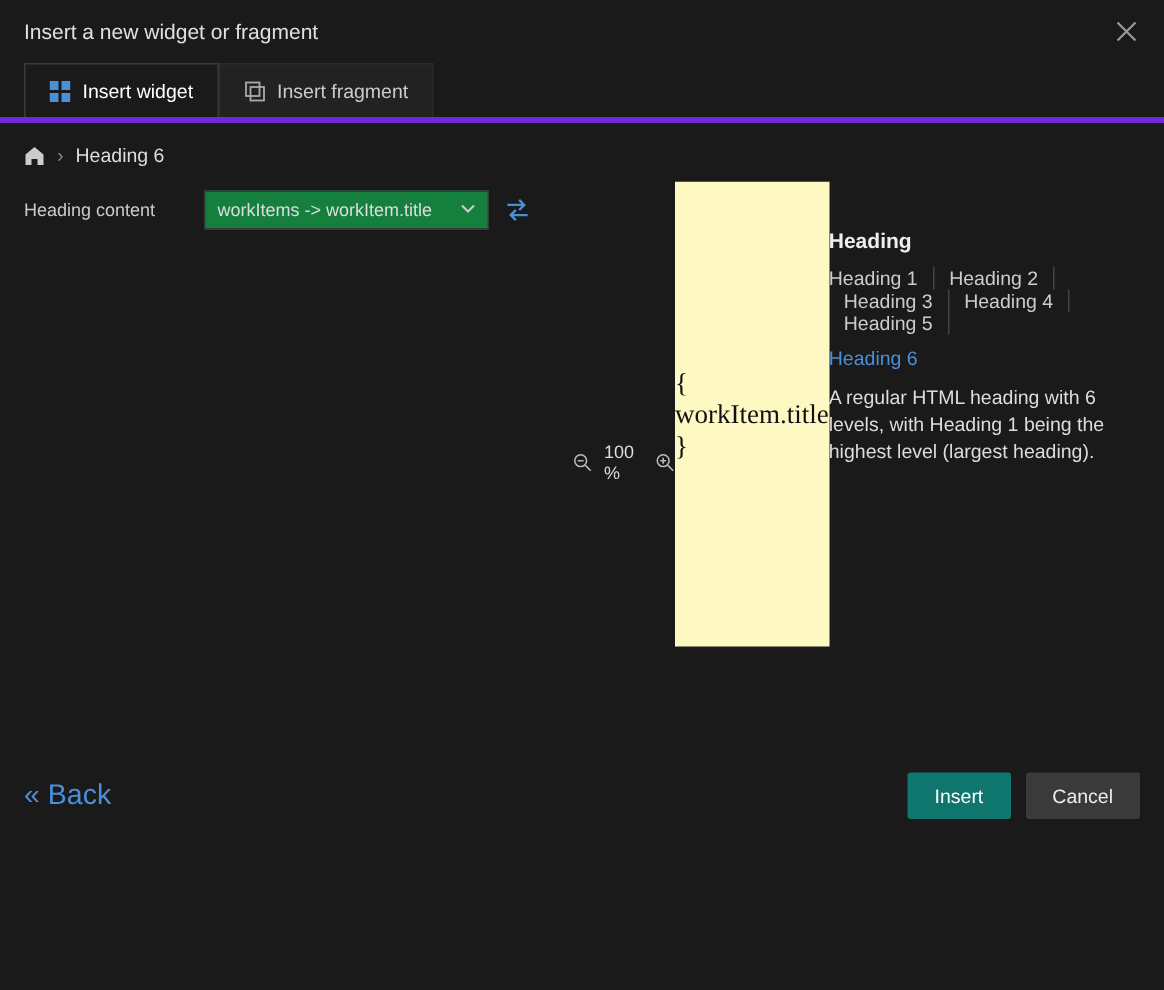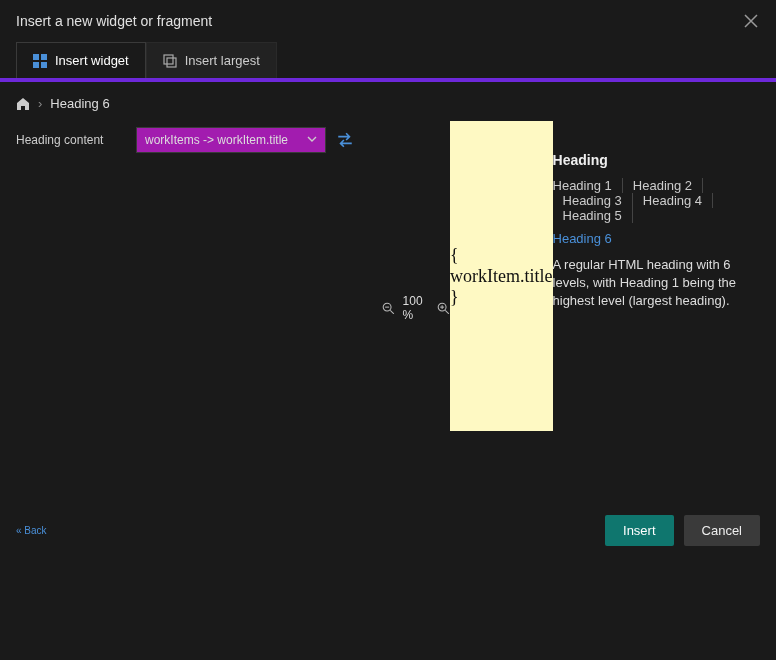--- a/index.html
+++ b/index.html
@@ -46,21 +46,21 @@
   .breadcrumb .home-icon { width: 14px; height: 14px; display: inline-flex; cursor: pointer; }
   .breadcrumb .chev { color: #888; }
 
   .content {
     display: flex; flex: 1; padding: 0 16px; gap: 16px; overflow: hidden;
   }
   .left-pane { width: 350px; flex-shrink: 0; }
   .form-row { display: flex; align-items: center; gap: 10px; padding-top: 6px; }
   .form-label { width: 110px; font-size: 12px; color: #ccc; }
   .select {
-    background: #a21caf; border: 1px solid #3a3a3a;
+    background: #15803d; border: 1px solid #3a3a3a;
     color: #ddd; font-size: 12px;
     padding: 5px 8px;
     width: 190px;
     display: flex; justify-content: space-between; align-items: flex-start;
     cursor: pointer;
   }
   .select .caret { width: 10px; height: 10px; }
   .swap-btn { width: 18px; height: 18px; display: flex; align-items: center; justify-content: center; cursor: pointer; color: #4a90d9; }
 
   .right-pane { flex: 1; display: flex; flex-direction: row; }
@@ -83,21 +83,21 @@
   .heading-links .hl:first-child { padding-left: 0; }
   .heading-links .hl:last-child { border-right: none; }
   .heading-links .hl.active { color: #4a90d9; }
   .heading-links .row2 { width: 100%; margin-top: 8px; display: flex; }
   .desc { font-size: 13px; color: #ddd; line-height: 1.4; }
 
   .footer {
     display: flex; justify-content: space-between; align-items: center;
     padding: 12px 16px 14px;
   }
-  .back-link { color: #4a90d9; font-size: 10px; cursor: pointer; }
+  .back-link { color: #4a90d9; font-size: 19px; cursor: pointer; }
   .footer-buttons { display: flex; gap: 10px; }
   .btn {
     padding: 8px 18px; font-size: 13px; border: none; cursor: pointer; border-radius: 2px;
   }
   .btn-primary { background: #0f766e; color: #fff; }
   .btn-secondary { background: #3a3a3a; color: #eee; }
 </style>
 </head>
 <body>
 
@@ -124,21 +124,21 @@
       </span>
       <span>Insert widget</span>
     </div>
     <div class="tab">
       <span class="icon">
         <svg viewBox="0 0 14 14">
             <rect x="1" y="1" width="9" height="9" fill="none" stroke="#aaa" stroke-width="1.2"></rect>
             <rect x="4" y="4" width="9" height="9" fill="none" stroke="#aaa" stroke-width="1.2"></rect>
           </svg>
       </span>
-      <span>Insert largest</span>
+      <span>Insert fragment</span>
     </div>
   </div>
 
   <div class="breadcrumb">
     <span class="home-icon">
       <svg viewBox="0 0 14 14">
           <path d="M7 1 L13 6 L13 13 L9 13 L9 9 L5 9 L5 13 L1 13 L1 6 Z" fill="#ccc"></path>
         </svg>
     </span>
     <span class="chev">›</span>

